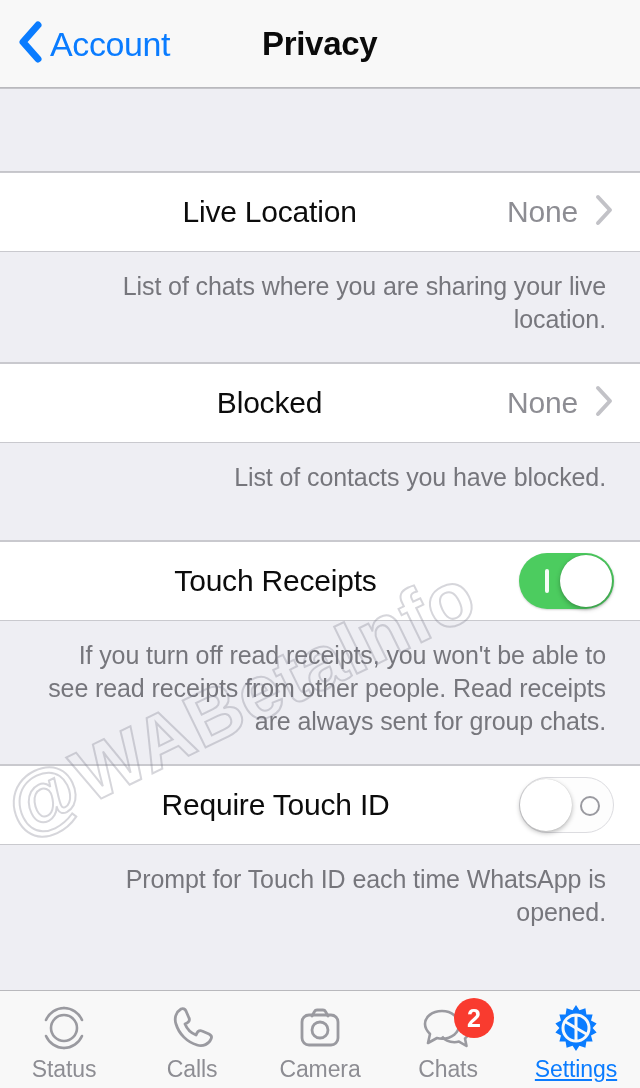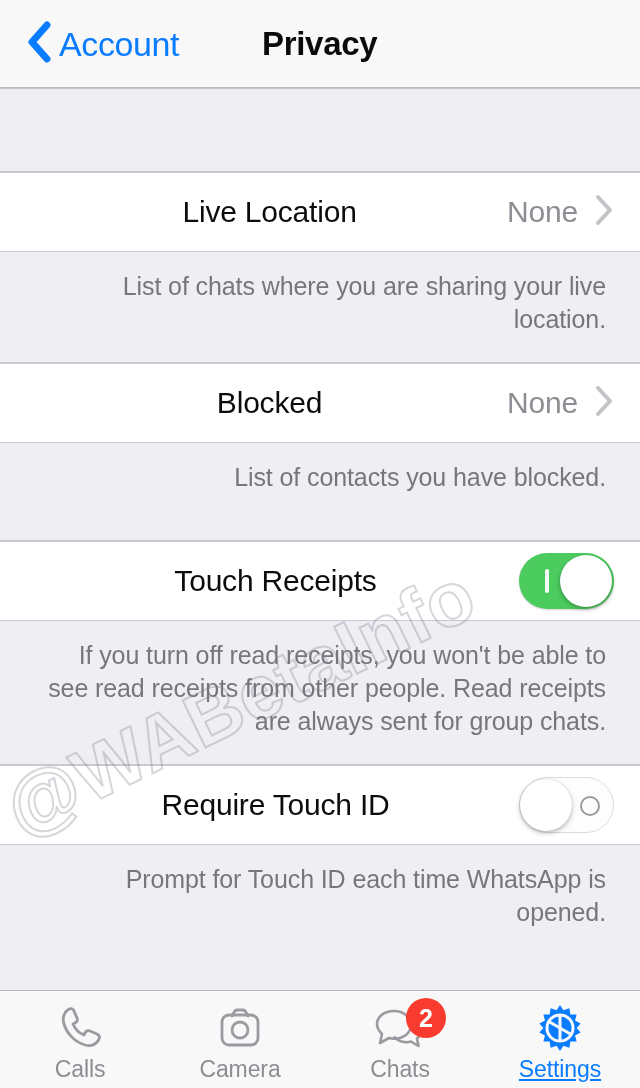--- a/index.html
+++ b/index.html
@@ -15,21 +15,21 @@
     background:#eeeef3;
     display:flex; flex-direction:column;
   }
 
   
   #navbar {
     position:relative;
     height:88px; flex:0 0 88px;
     background:#f8f8f8;
     border-bottom:1px solid #b9b9bd;
-    display:flex; align-items:center;padding-left:9px;
+    display:flex; align-items:center;
   }
   #back-button {
     display:flex; align-items:center;
     margin-left:17px;
     cursor:pointer;
   }
   #back-chevron { display:block; margin-right:7px; }
   #back-label {
     color:#0a7cff;
     font-size:34px;
@@ -268,20 +268,32 @@
     <div class="footer-note last">
       <p>Prompt for Touch ID each time WhatsApp is opened.</p>
     </div>
 
   </div>
 
   <div id="watermark">@WABetaInfo</div>
 
   <div id="tabbar">
 
+    <div class="tab">
+      <span class="tab-icon">
+        <svg width="52" height="52" viewBox="0 0 52 52">
+          <circle cx="26" cy="26" r="13" fill="none" stroke="#9a9aa0" stroke-width="2.6"></circle>
+          <path d="M26 6 A20 20 0 0 1 44 18" fill="none" stroke="#9a9aa0" stroke-width="2.6" stroke-linecap="round"></path>
+          <path d="M44 34 A20 20 0 0 1 26 46" fill="none" stroke="#9a9aa0" stroke-width="2.6" stroke-linecap="round"></path>
+          <path d="M8 34 A20 20 0 0 0 26 46" fill="none" stroke="#9a9aa0" stroke-width="2.6" stroke-linecap="round"></path>
+          <path d="M8 18 A20 20 0 0 1 26 6" fill="none" stroke="#9a9aa0" stroke-width="2.6" stroke-linecap="round"></path>
+        </svg>
+      </span>
+      <span class="tab-label">Status</span>
+    </div>
 
     <div class="tab">
       <span class="tab-icon">
         <svg width="52" height="52" viewBox="0 0 52 52">
           <path d="M15 7 C10 10 8 16 10 22 C13 32 21 40 31 43 C37 45 43 42 45 37 C46 35 45 33 43 32 L36 29 C34 28 32 29 31 31 L30 33 C25 31 21 27 19 22 L21 21 C23 20 24 18 23 16 L20 9 C19 7 17 6 15 7 Z" fill="none" stroke="#9a9aa0" stroke-width="2.8" stroke-linejoin="round"></path>
         </svg>
       </span>
       <span class="tab-label">Calls</span>
     </div>
 

